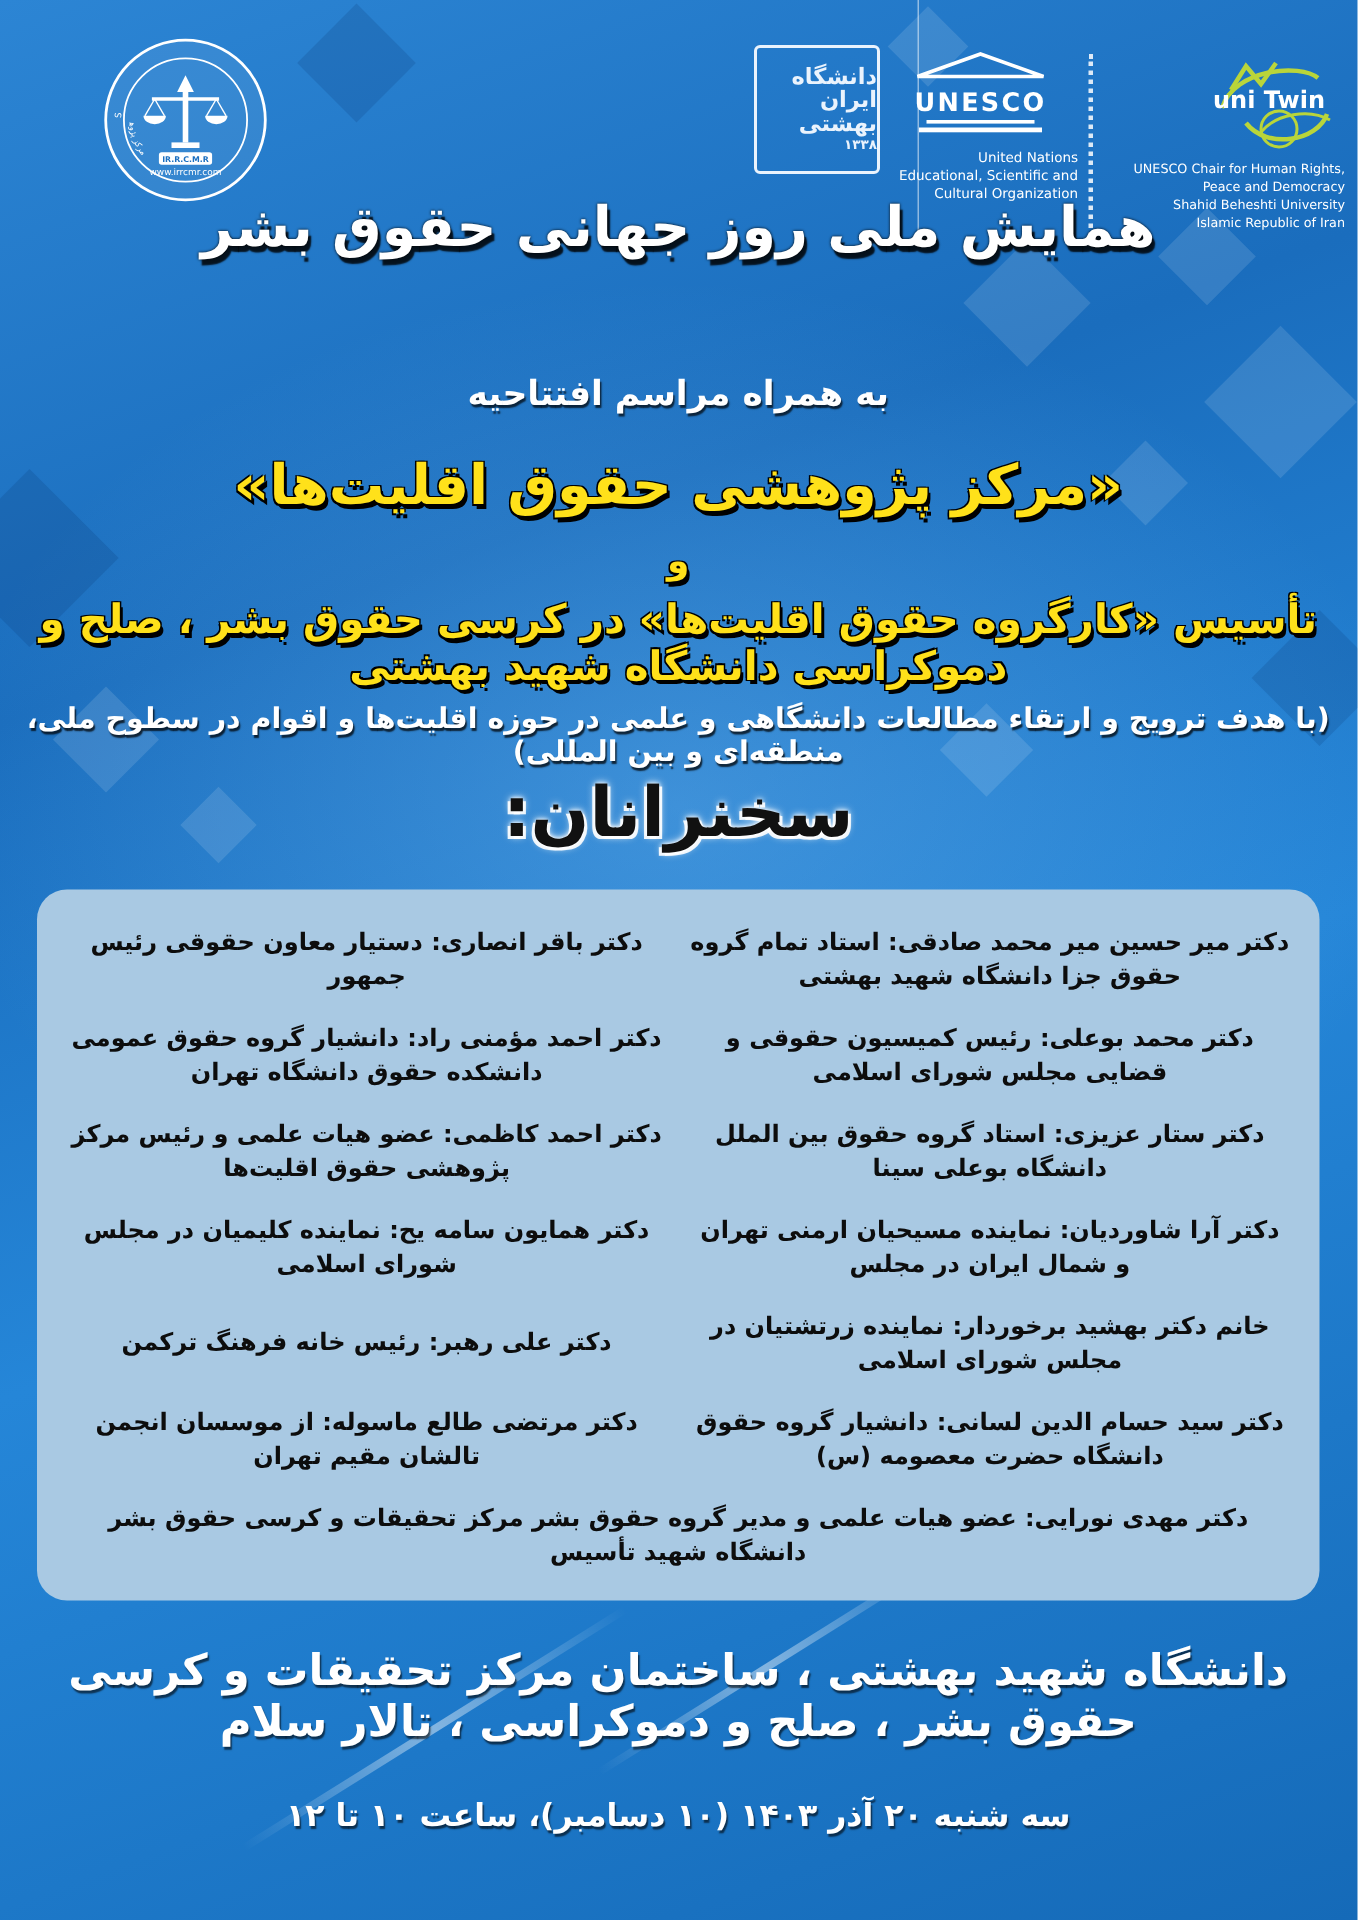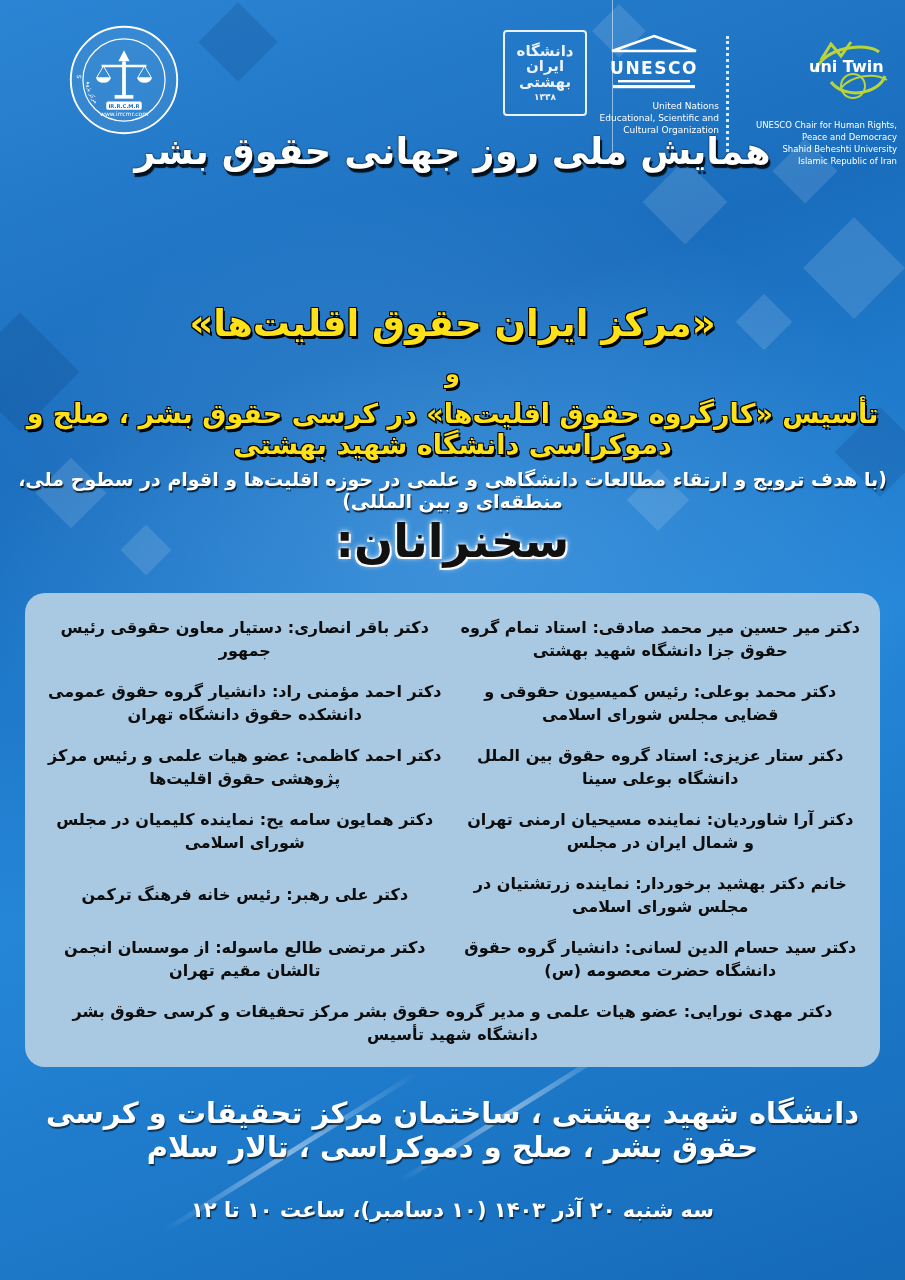--- a/index.html
+++ b/index.html
@@ -13,27 +13,27 @@
   .deco{position:absolute;pointer-events:none;}
   .diamond{transform:rotate(45deg);}
   .dl{background:rgba(255,255,255,.12);}
   .dd{background:rgba(6,45,100,.16);}
   .streak{background:linear-gradient(90deg,rgba(255,255,255,0),rgba(255,255,255,.45),rgba(255,255,255,0));height:5px;}
   .vline{width:1px;background:rgba(255,255,255,.5);}
   
   .hdr{position:absolute;top:16px;left:0;right:0;height:140px;}
   .ircmr{position:absolute;top:8px;right:725px;width:112px;height:112px;}
   .sbu{position:absolute;top:14px;right:318px;width:80px;height:82px;border:2px solid #eaf3fd;border-radius:4px;
-       display:flex;flex-direction:column;align-items:center;justify-content:center;color:#eaf3fd;font-weight:bold;line-height:1.05;}
+       display:flex;flex-direction:column;align-items:flex-start;justify-content:center;color:#eaf3fd;font-weight:bold;line-height:1.05;}
   .sbu .l{font-size:15px;} .sbu .y{font-size:9px;margin-top:2px;letter-spacing:2px;}
   .unesco{position:absolute;top:18px;right:186px;width:130px;text-align:center;color:#fff;}
   .unesco .sub{font-size:9px;line-height:1.35;margin-top:4px;text-align:left;direction:ltr;}
   .dots{position:absolute;top:20px;right:176px;height:122px;border-left:3px dotted rgba(255,255,255,.85);}
   .unitwin{position:absolute;top:22px;right:8px;width:166px;color:#fff;direction:ltr;text-align:right;}
-  .unitwin .sub{font-size:8.5px;line-height:1.4;margin-top:14px;}
+  .unitwin .sub{font-size:8.5px;line-height:1.4;margin-top:2px;}
   
   .c{position:absolute;left:0;right:0;text-align:center;}
   .title{top:130px;font-size:37px;font-weight:bold;color:#fff;
          text-shadow:2px 4px 1px rgba(0,0,0,.85),0 0 2px #000;}
   .subtitle{top:250px;font-size:23px;font-weight:bold;color:#fff;text-shadow:1px 2px 1px rgba(0,0,0,.7);}
   .yellow{color:#FFE11A;font-weight:bold;
           text-shadow:-1px -1px 0 #000,1px -1px 0 #000,-1px 1px 0 #000,2px 3px 0 #000;}
   .org1{top:302px;font-size:37px;}
   .conj{top:360px;font-size:24px;}
   .org2{top:398px;font-size:27px;}
@@ -140,21 +140,22 @@
       <div class="sub">
         <div>UNESCO Chair for Human Rights,</div>
         <div>Peace and Democracy</div>
         <div>Shahid  Beheshti University</div>
         <div>Islamic Republic of Iran</div>
       </div>
     </div>
   </div>
 
   <div class="c title">همایش ملی روز جهانی حقوق بشر</div>
-  <div class="c yellow org1">«مرکز ایران حقوق اقلیت‌ها»</div>
+  <div class="c subtitle">به همراه مراسم افتتاحیه</div>
+  <div class="c yellow org1">«مرکز پژوهشی حقوق اقلیت‌ها»</div>
   <div class="c yellow conj">و</div>
   <div class="c yellow org2">تأسیس «کارگروه حقوق اقلیت‌ها» در کرسی حقوق بشر ، صلح و دموکراسی دانشگاه شهید بهشتی</div>
   <div class="c goal">(با هدف ترویج و ارتقاء مطالعات دانشگاهی و علمی در حوزه اقلیت‌ها و اقوام در سطوح ملی، منطقه‌ای و بین المللی)</div>
   <div class="c sph">سخنرانان:</div>
 
   <div class="panel">
     <div class="spk">دکتر میر حسین میر محمد صادقی: استاد تمام گروه حقوق جزا دانشگاه شهید بهشتی</div>
     <div class="spk">دکتر باقر انصاری: دستیار معاون حقوقی رئیس جمهور</div>
     <div class="spk">دکتر محمد بوعلی: رئیس کمیسیون حقوقی و قضایی مجلس شورای اسلامی</div>
     <div class="spk">دکتر احمد مؤمنی راد: دانشیار گروه حقوق عمومی دانشکده حقوق دانشگاه تهران</div>

